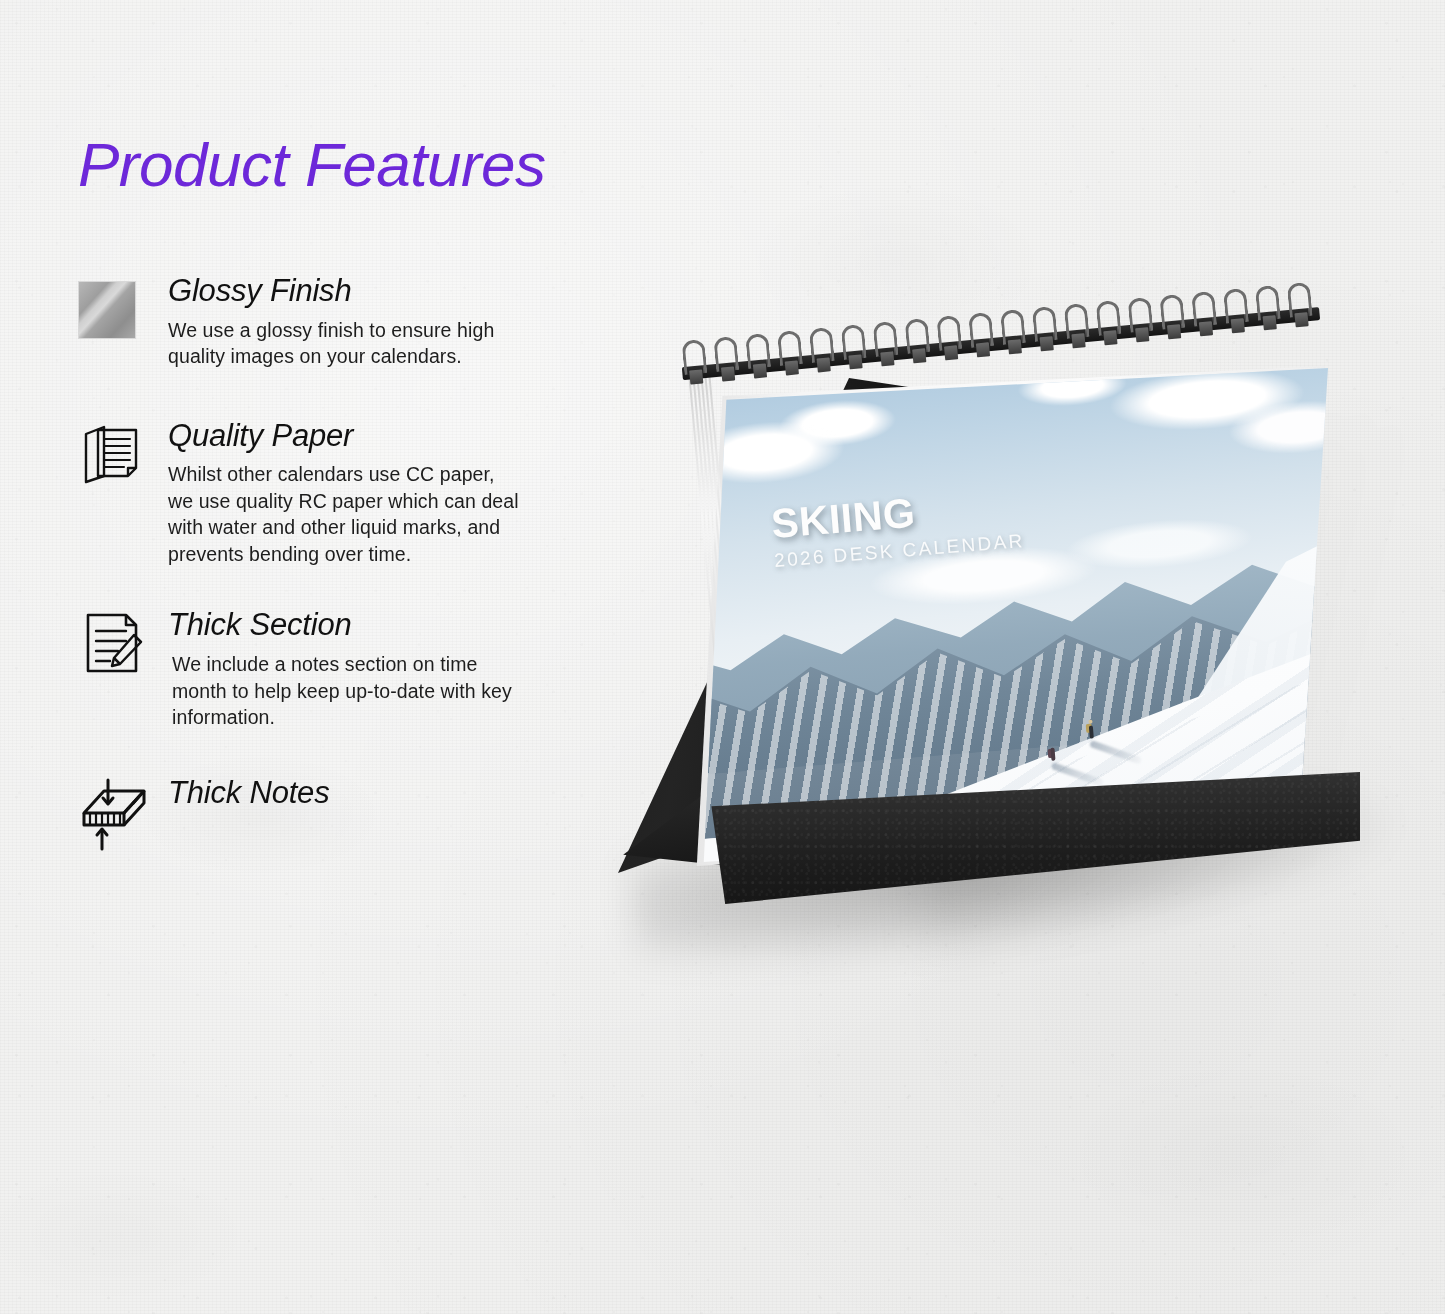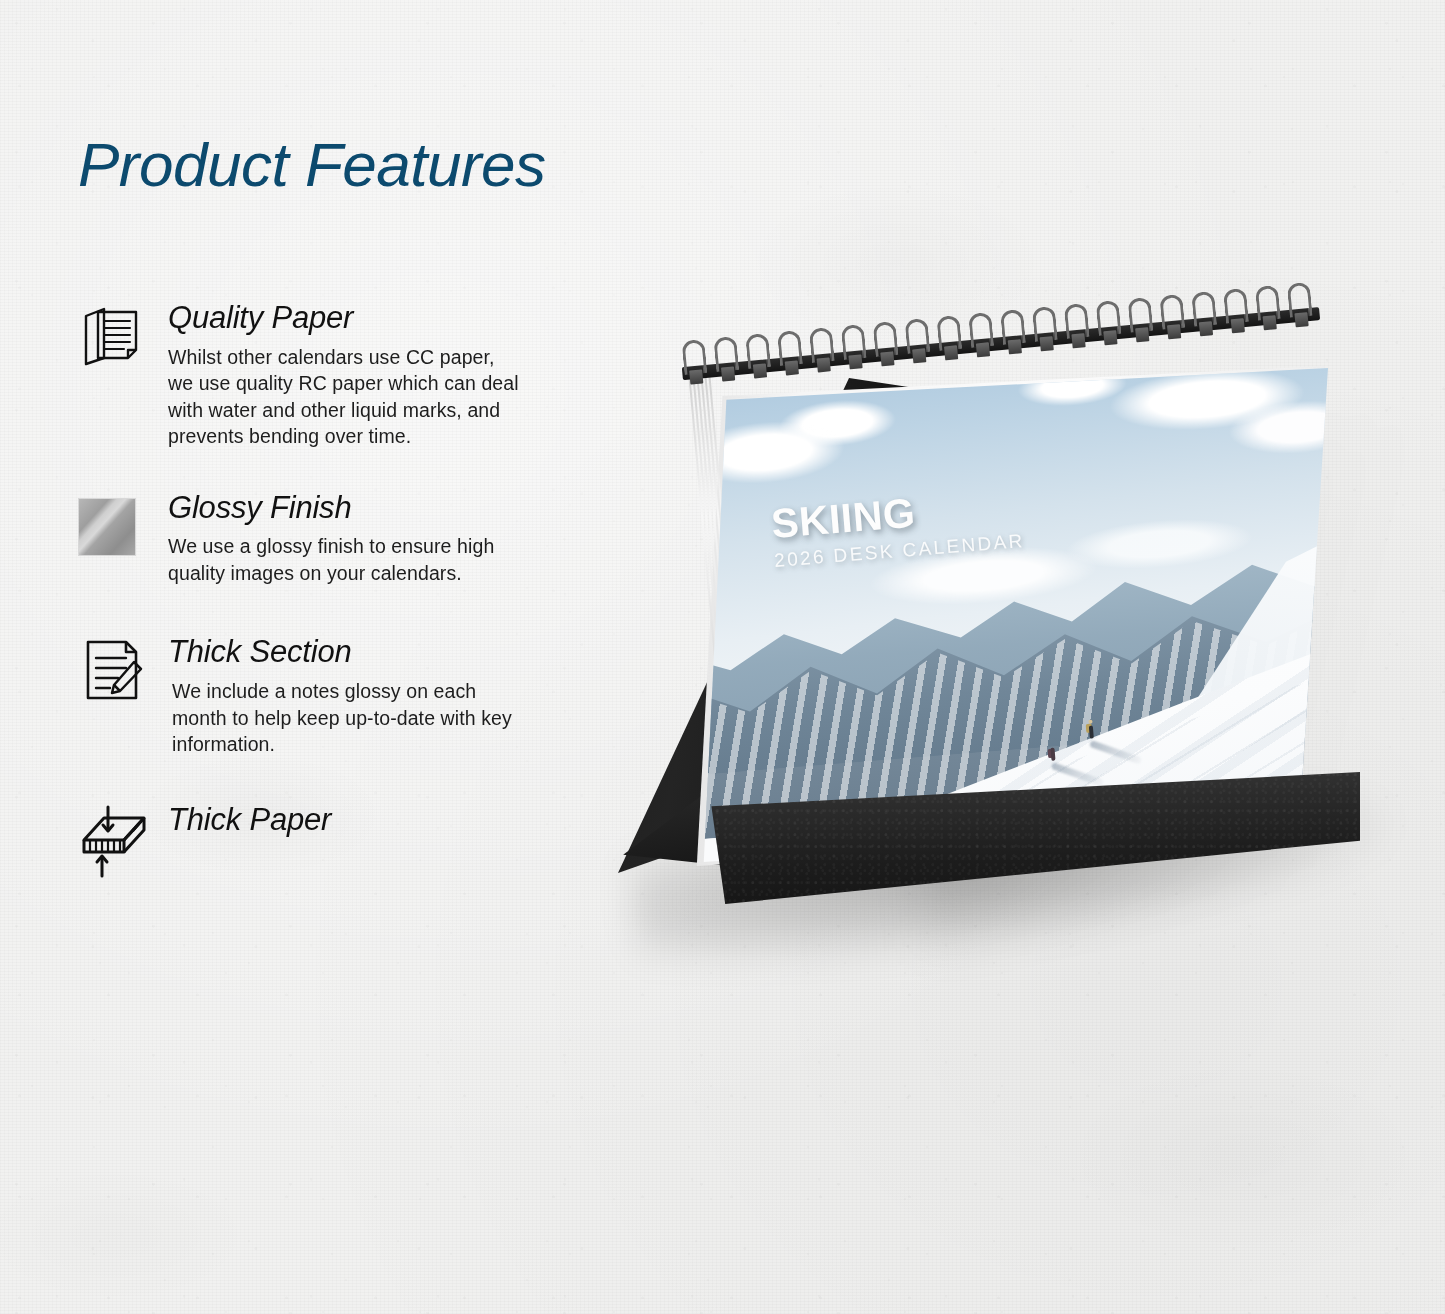--- a/index.html
+++ b/index.html
@@ -66,23 +66,23 @@
     left: 78px;
     top: 132px;
     width: 560px;
   }
 
   #page-title {
     font-style: italic;
     font-size: 62px;
     font-weight: 400;
     letter-spacing: -0.5px;
-    color: #0c4a6e;
+    color: #6d28d9;
     line-height: 1.05;
-    margin-bottom: 103px;
+    margin-bottom: 76px;
   }
 
   .feature {
     position: relative;
     margin-bottom: 44px;
     min-height: 120px;
   }
   .feature-icon {
     position: absolute;
     left: 0;
@@ -464,20 +464,31 @@
 
 <div id="page">
   <div class="bg-tex"></div>
   <div class="bg-grain"></div>
   <div class="bg-blotch"></div>
 
   <div id="left-col">
 
     <h1 id="page-title">Product Features</h1>
 
+    <div class="feature f-glossy">
+      <div class="feature-icon">
+        <div class="gloss-swatch"></div>
+      </div>
+      <div class="feature-body">
+        <div class="feature-title">Glossy Finish</div>
+        <div class="feature-desc">We use a glossy finish to ensure high
+quality images on your calendars.</div>
+      </div>
+    </div>
+
     <div class="feature f-quality">
       <div class="feature-icon">
         <svg width="72" height="72" viewBox="0 0 72 72" aria-hidden="true">
           <g fill="none" stroke="#111" stroke-width="2.4" stroke-linejoin="round">
             <path d="M8 16 L26 9 L26 58 L8 64 Z"></path>
             <path d="M20 12 L58 12 L58 50 L50 58 L20 58 Z"></path>
             <path d="M58 50 L50 50 L50 58"></path>
           </g>
           <g stroke="#111" stroke-width="2.1" stroke-linecap="round">
             <line x1="26" y1="21" x2="52" y2="21"></line>
@@ -490,31 +501,20 @@
       </div>
       <div class="feature-body">
         <div class="feature-title">Quality Paper</div>
         <div class="feature-desc">Whilst other calendars use CC paper,
 we use quality RC paper which can deal
 with water and other liquid marks, and
 prevents bending over time.</div>
       </div>
     </div>
 
-    <div class="feature f-glossy">
-      <div class="feature-icon">
-        <div class="gloss-swatch"></div>
-      </div>
-      <div class="feature-body">
-        <div class="feature-title">Glossy Finish</div>
-        <div class="feature-desc">We use a glossy finish to ensure high
-quality images on your calendars.</div>
-      </div>
-    </div>
-
     <div class="feature f-notes">
       <div class="feature-icon">
         <svg width="72" height="72" viewBox="0 0 72 72" aria-hidden="true">
           <g fill="none" stroke="#111" stroke-width="2.6" stroke-linejoin="round">
             <path d="M10 8 L48 8 L58 18 L58 64 L10 64 Z"></path>
             <path d="M48 8 L48 18 L58 18"></path>
           </g>
           <g stroke="#111" stroke-width="2.4" stroke-linecap="round">
             <line x1="18" y1="24" x2="48" y2="24"></line>
             <line x1="18" y1="34" x2="48" y2="34"></line>
@@ -522,21 +522,21 @@
             <line x1="18" y1="54" x2="32" y2="54"></line>
           </g>
           <g fill="none" stroke="#111" stroke-width="2.5" stroke-linejoin="round">
             <path d="M56 28 L63 35 L42 57 L34 59 L36 51 Z"></path>
             <path d="M36 51 L42 57"></path>
           </g>
         </svg>
       </div>
       <div class="feature-body">
         <div class="feature-title">Thick Section</div>
-        <div class="feature-desc">We include a notes glossy on each
+        <div class="feature-desc">We include a notes section on time
 month to help keep up-to-date with key
 information.</div>
       </div>
     </div>
 
     <div class="feature f-thick">
       <div class="feature-icon">
         <svg width="76" height="76" viewBox="0 0 76 76" aria-hidden="true">
           <g fill="none" stroke="#111" stroke-width="3" stroke-linejoin="round">
             <path d="M6 36 L26 14 L66 14 L46 36 Z"></path>
@@ -556,21 +556,21 @@
           </g>
           <g stroke="#111" stroke-width="3" stroke-linecap="round" fill="none">
             <line x1="30" y1="3" x2="30" y2="26"></line>
             <path d="M25 21 L30 27 L35 21" stroke-linejoin="round"></path>
             <line x1="24" y1="72" x2="24" y2="53"></line>
             <path d="M19 58 L24 52 L29 58" stroke-linejoin="round"></path>
           </g>
         </svg>
       </div>
       <div class="feature-body">
-        <div class="feature-title">Thick Paper</div>
+        <div class="feature-title">Thick Notes</div>
       </div>
     </div>
 
   </div>
 
   <div id="calendar-scene">
 
     <div class="desk-shadow-2"></div>
     <div class="desk-shadow"></div>
 

